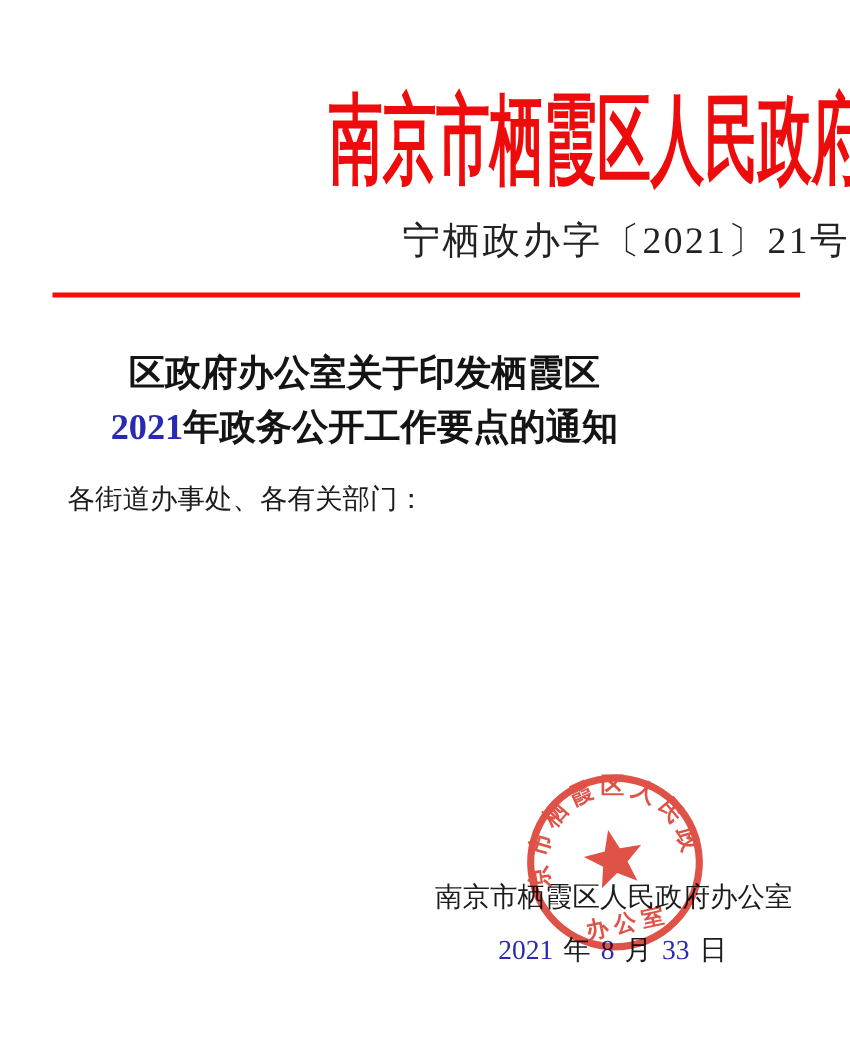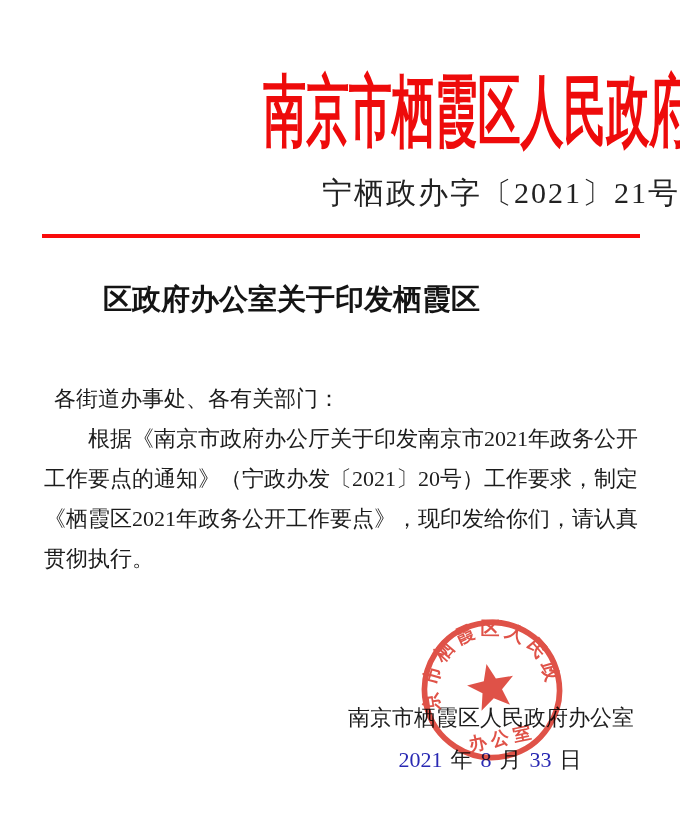--- a/index.html
+++ b/index.html
@@ -145,25 +145,25 @@
   <div class="masthead">
     <span class="masthead-text">南京市栖霞区人民政府办公室文件</span>
   </div>
 
   <div class="doc-number">宁栖政办字〔2021〕21号</div>
 
   <div class="red-divider"></div>
 
   <div class="doc-title">
     <div>区政府办公室关于印发栖霞区</div>
+    <div><span class="year-digits">2021</span><span>年政务公开工作要点的通知</span></div>
   </div>
 
   <div class="body-block">
     <div class="salutation">各街道办事处、各有关部门：</div>
-    <p class="paragraph">根据《南京市政府办公厅关于印发南京市2021年政务公开工作要点的通知》（宁政办发〔2021〕20号）工作要求，制定《栖霞区2021年政务公开工作要点》，现印发给你们，请认真贯彻执行。</p>
   </div>
 
   <svg class="seal" viewBox="0 0 160 160" xmlns="http://www.w3.org/2000/svg">
     <circle cx="80" cy="80" r="71" fill="none" stroke="currentColor" stroke-width="6"></circle>
     <path id="sealArc" d="M 24,95 A 58,58 0 1 1 136,95" fill="none"></path>
     <text font-size="20" font-weight="bold" fill="currentColor" letter-spacing="5">
       <textPath href="#sealArc" startOffset="50%" text-anchor="middle">南京市栖霞区人民政府</textPath>
     </text>
     <polygon fill="currentColor" points="80,52 86.5,69.1 104.7,70 90.5,81.4 95.3,99 80,89 64.7,99 69.5,81.4 55.3,70 73.5,69.1"></polygon>
     <text x="80" y="138" text-anchor="middle" font-size="19" font-weight="bold" fill="currentColor" letter-spacing="5">办公室</text>

